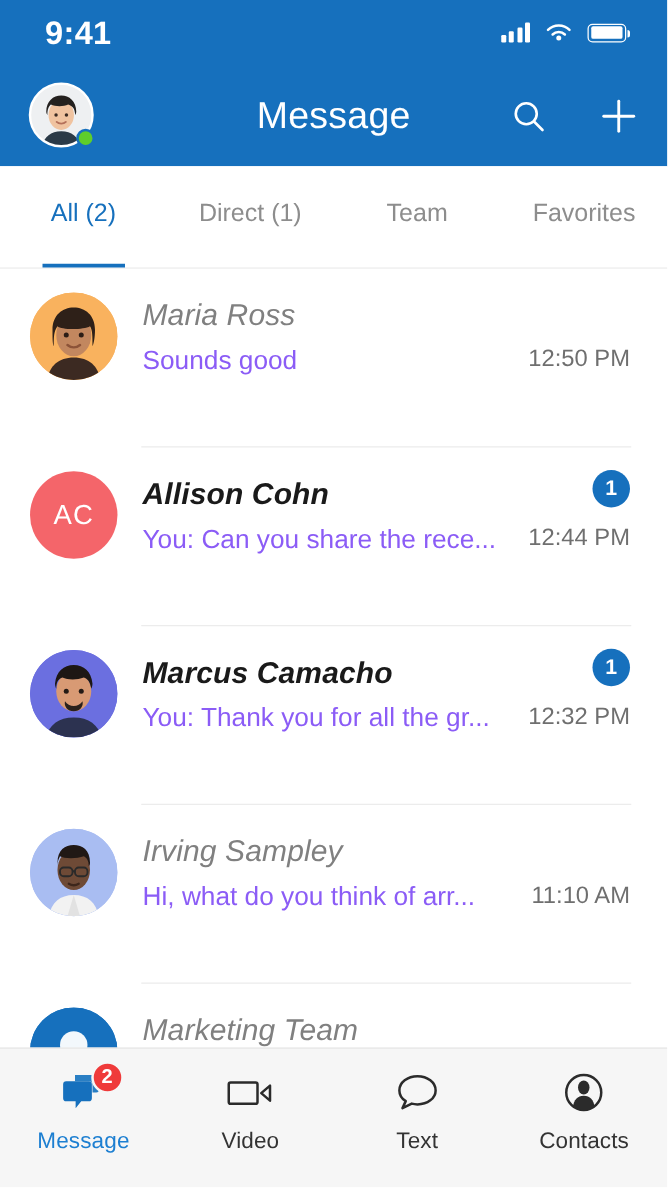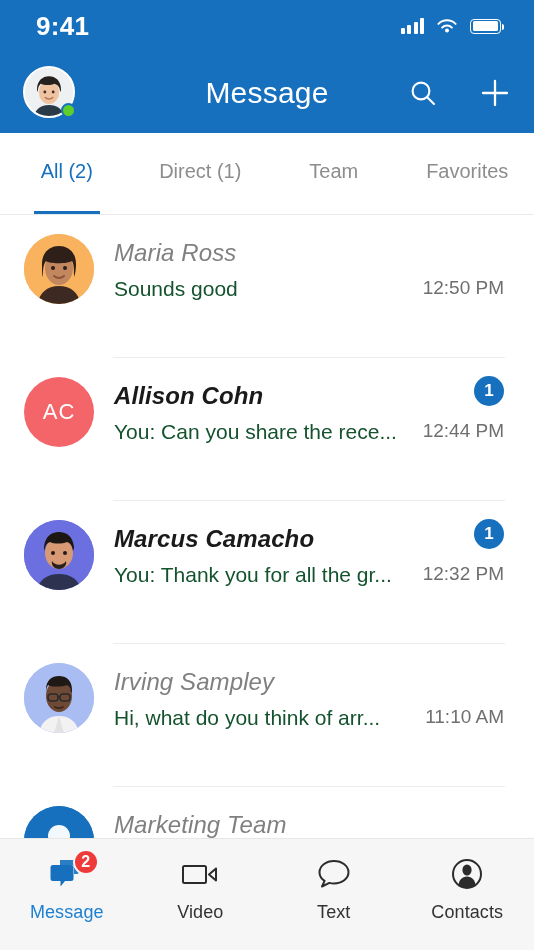--- a/index.html
+++ b/index.html
@@ -106,21 +106,21 @@
   .row-body {
     flex:1; margin-left:20px; margin-right:30px; position:relative;
     height:124px;
   }
   .row-name {
     font-size:24px; color:#808080; letter-spacing:0.1px; line-height:30px;
     margin-top:4px; white-space:nowrap;font-style:italic;
   }
   .row.unread .row-name { color:#1a1a1a; font-weight:bold; }
   .row-preview {
-    font-size:21px; color:#14532d; line-height:28px; margin-top:7px;
+    font-size:21px; color:#8b5cf6; line-height:28px; margin-top:7px;
     white-space:nowrap; overflow:hidden;
   }
   .row-time {
     position:absolute; right:0; top:43px; font-size:19px; color:#6f6f6f;
     white-space:nowrap;
   }
   .row-badge {
     position:absolute; right:0; top:-1px;
     width:30px; height:30px; border-radius:50%; background:#1670bd;
     color:#fff; font-size:17px; font-weight:bold;

